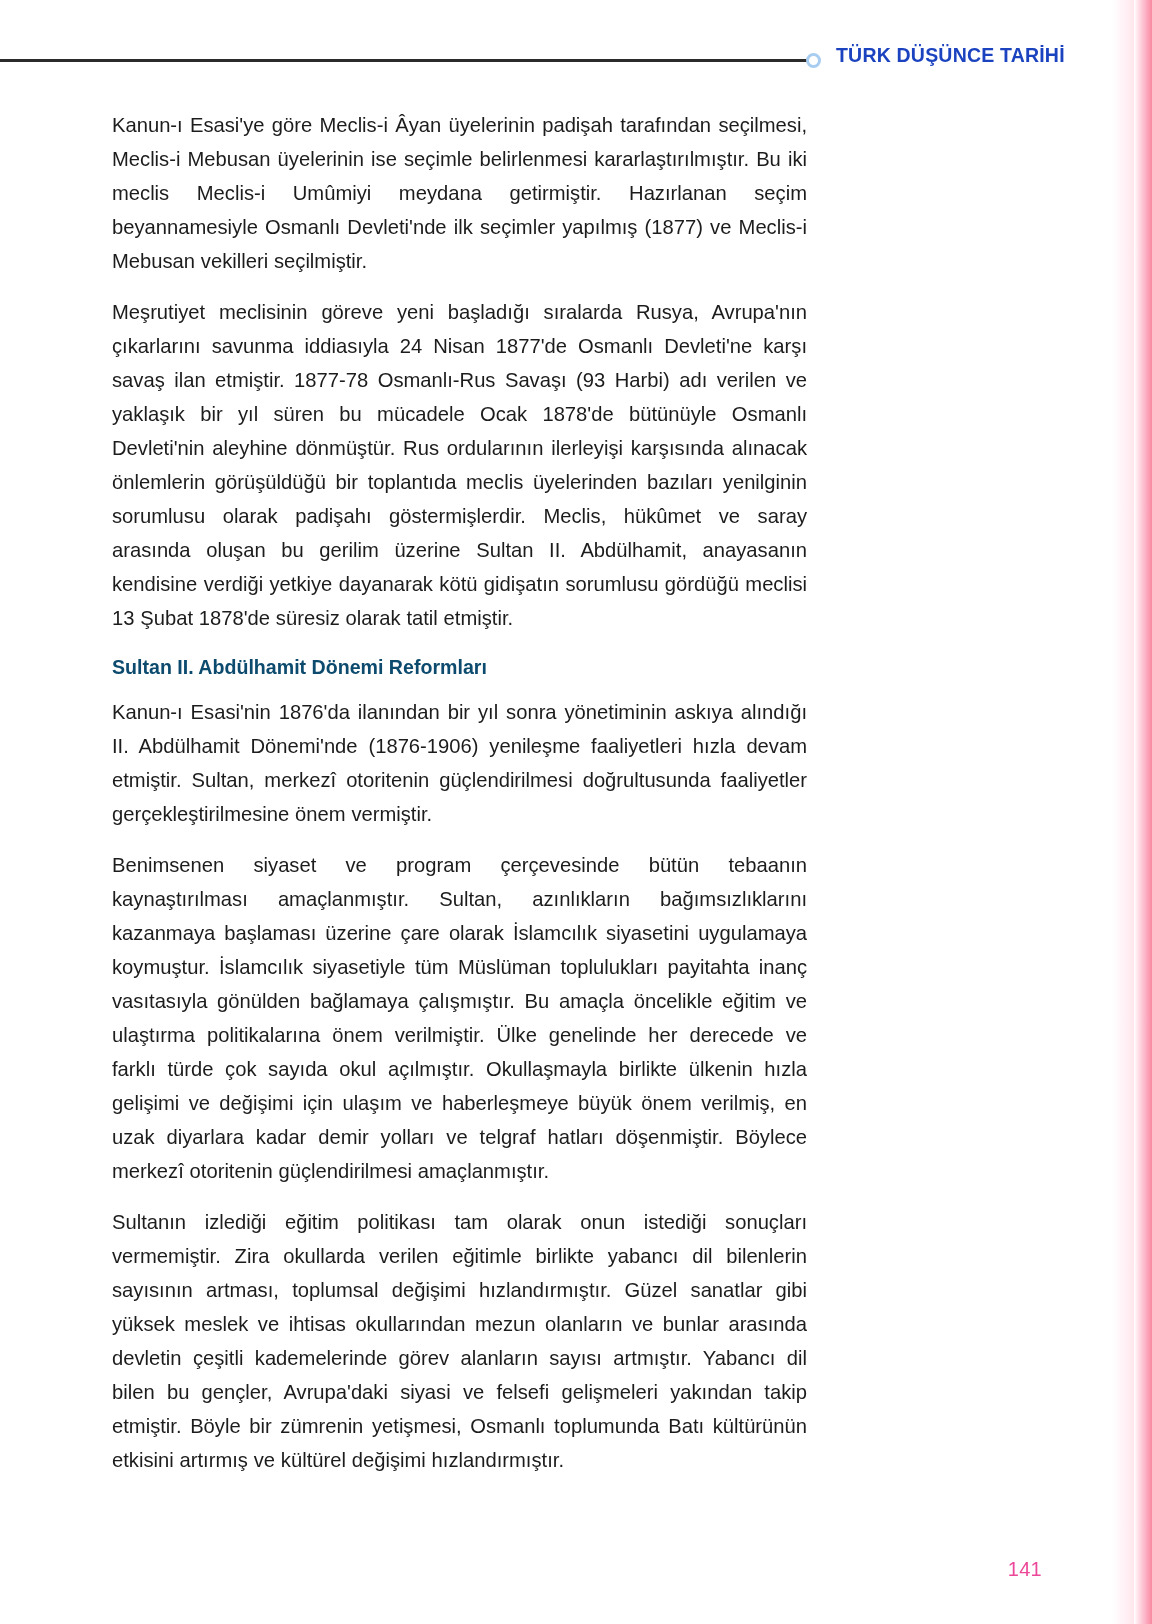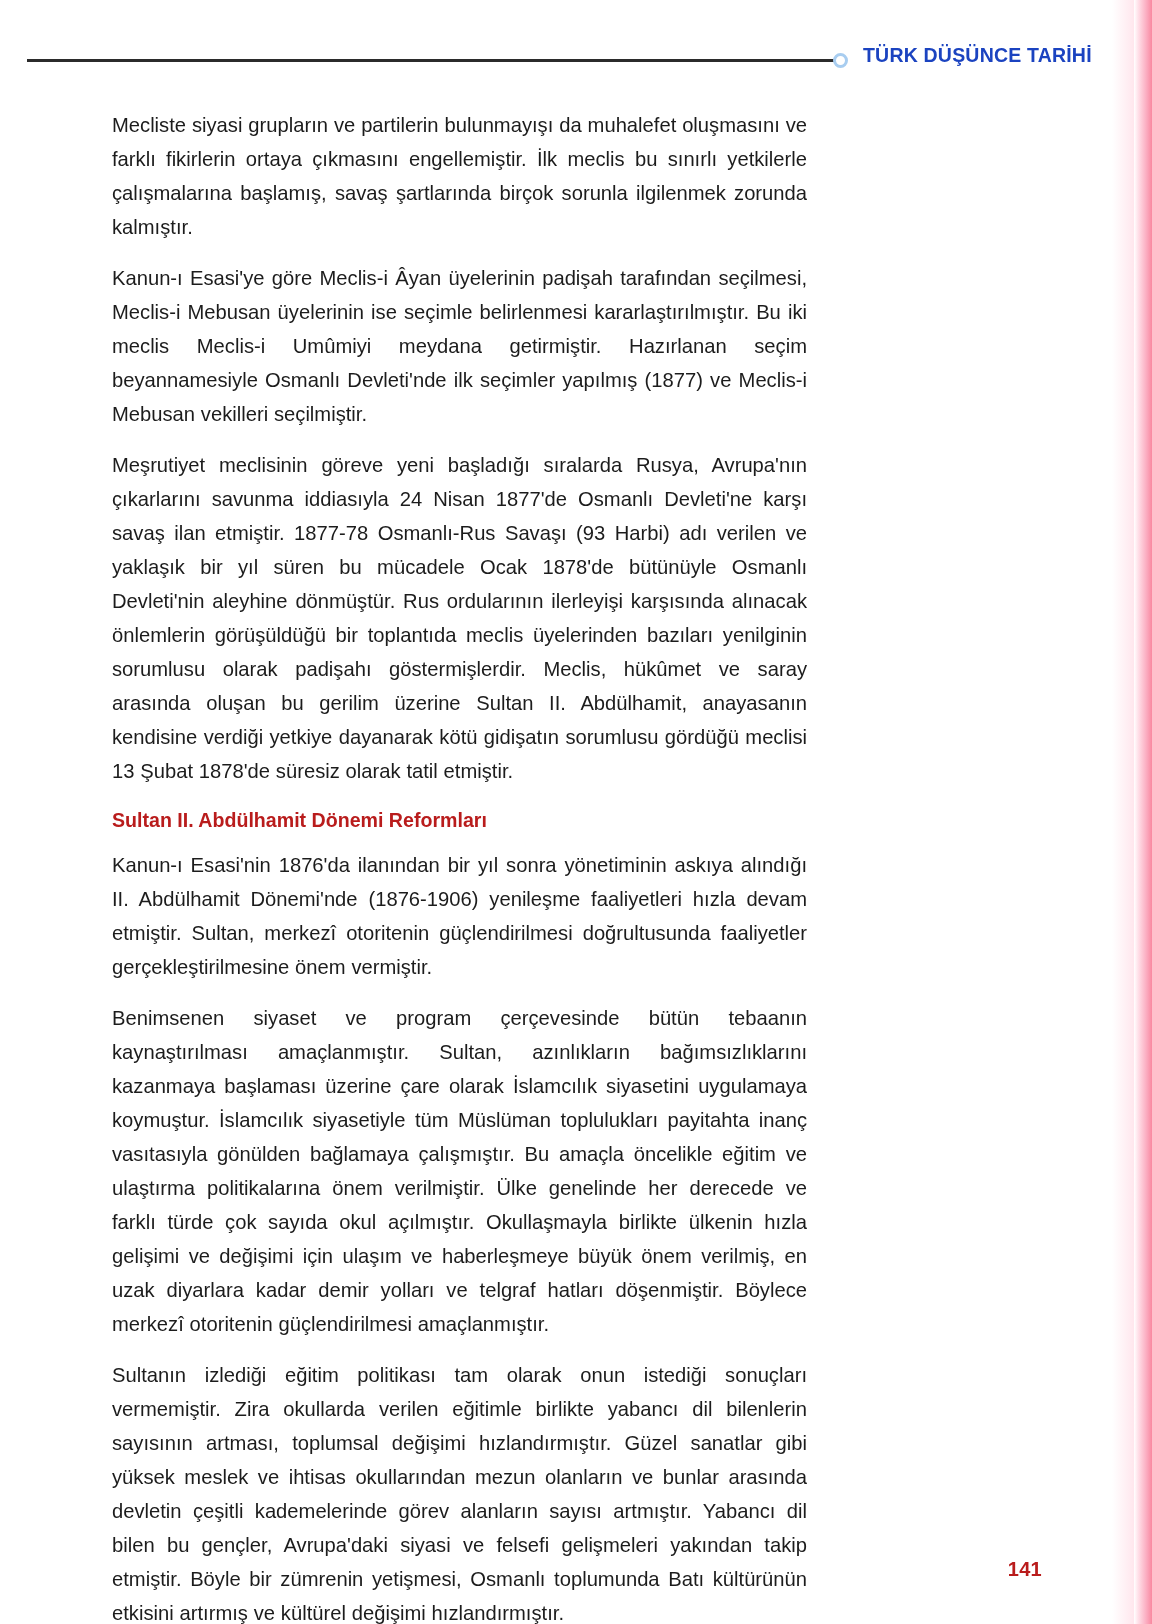--- a/index.html
+++ b/index.html
@@ -34,21 +34,20 @@
     background: linear-gradient(to right, rgba(255,255,255,0) 0%, rgba(255,226,234,0.85) 100%);
   }
 
   
   .header {
     position: absolute;
     top: 44px;
     left: 0;
     right: 0;
     height: 34px;
-    margin-left: 27px;
   }
   .header-rule {
     position: absolute;
     left: 0;
     top: 15px;
     width: 812px;
     height: 3px;
     background: #2b2b2b;
   }
   .header-dot {
@@ -91,49 +90,48 @@
     word-spacing: 0.2px;
   }
   p.body-para:last-child {
     margin-bottom: 0;
   }
   h2.section-heading {
     margin: 0 0 13px 0;
     font-size: 19.6px;
     line-height: 30px;
     font-weight: bold;
-    color: #b91c1c;
+    color: #0c4a6e;
     text-align: left;
   }
 
   
   .folio {
     position: absolute;
     right: 110px;
     bottom: 43px;
     font-size: 20px;
-    font-weight: bold;
-    color: #b91c1c;
+    font-weight: normal;
+    color: #ec4899;
     letter-spacing: 0.3px;
   }
 </style>
 </head>
 <body>
 
 <div class="page-edge-inner-fade"></div>
 <div class="page-edge-stripe"></div>
 
 <div class="header">
   <div class="header-rule"></div>
   <div class="header-dot"></div>
   <div class="header-title">TÜRK DÜŞÜNCE TARİHİ</div>
 </div>
 
 <div class="content">
-  <p class="body-para">Mecliste siyasi grupların ve partilerin bulunmayışı da muhalefet oluşmasını ve farklı fikirlerin ortaya çıkmasını engellemiştir. İlk meclis bu sınırlı yetkilerle çalışmalarına başlamış, savaş şartlarında birçok sorunla ilgilenmek zorunda kalmıştır.</p>
   <p class="body-para">Kanun-ı Esasi'ye göre Meclis-i Âyan üyelerinin padişah tarafından seçilmesi, Meclis-i Mebusan üyelerinin ise seçimle belirlenmesi kararlaştırılmıştır. Bu iki meclis Meclis-i Umûmiyi meydana getirmiştir. Hazırlanan seçim beyannamesiyle Osmanlı Devleti'nde ilk seçimler yapılmış (1877) ve Meclis-i Mebusan vekilleri seçilmiştir.</p>
   <p class="body-para">Meşrutiyet meclisinin göreve yeni başladığı sıralarda Rusya, Avrupa'nın çıkarlarını savunma iddiasıyla 24 Nisan 1877'de Osmanlı Devleti'ne karşı savaş ilan etmiştir. 1877-78 Osmanlı-Rus Savaşı (93 Harbi) adı verilen ve yaklaşık bir yıl süren bu mücadele Ocak 1878'de bütünüyle Osmanlı Devleti'nin aleyhine dönmüştür. Rus ordularının ilerleyişi karşısında alınacak önlemlerin görüşüldüğü bir toplantıda meclis üyelerinden bazıları yenilginin sorumlusu olarak padişahı göstermişlerdir. Meclis, hükûmet ve saray arasında oluşan bu gerilim üzerine Sultan II. Abdülhamit, anayasanın kendisine verdiği yetkiye dayanarak kötü gidişatın sorumlusu gördüğü meclisi 13 Şubat 1878'de süresiz olarak tatil etmiştir.</p>
   <h2 class="section-heading">Sultan II. Abdülhamit Dönemi Reformları</h2>
   <p class="body-para">Kanun-ı Esasi'nin 1876'da ilanından bir yıl sonra yönetiminin askıya alındığı II. Abdülhamit Dönemi'nde (1876-1906) yenileşme faaliyetleri hızla devam etmiştir. Sultan, merkezî otoritenin güçlendirilmesi doğrultusunda faaliyetler gerçekleştirilmesine önem vermiştir.</p>
   <p class="body-para">Benimsenen siyaset ve program çerçevesinde bütün tebaanın kaynaştırılması amaçlanmıştır. Sultan, azınlıkların bağımsızlıklarını kazanmaya başlaması üzerine çare olarak İslamcılık siyasetini uygulamaya koymuştur. İslamcılık siyasetiyle tüm Müslüman toplulukları payitahta inanç vasıtasıyla gönülden bağlamaya çalışmıştır. Bu amaçla öncelikle eğitim ve ulaştırma politikalarına önem verilmiştir. Ülke genelinde her derecede ve farklı türde çok sayıda okul açılmıştır. Okullaşmayla birlikte ülkenin hızla gelişimi ve değişimi için ulaşım ve haberleşmeye büyük önem verilmiş, en uzak diyarlara kadar demir yolları ve telgraf hatları döşenmiştir. Böylece merkezî otoritenin güçlendirilmesi amaçlanmıştır.</p>
   <p class="body-para">Sultanın izlediği eğitim politikası tam olarak onun istediği sonuçları vermemiştir. Zira okullarda verilen eğitimle birlikte yabancı dil bilenlerin sayısının artması, toplumsal değişimi hızlandırmıştır. Güzel sanatlar gibi yüksek meslek ve ihtisas okullarından mezun olanların ve bunlar arasında devletin çeşitli kademelerinde görev alanların sayısı artmıştır. Yabancı dil bilen bu gençler, Avrupa'daki siyasi ve felsefi gelişmeleri yakından takip etmiştir.  Böyle bir zümrenin yetişmesi, Osmanlı toplumunda Batı kültürünün etkisini artırmış ve kültürel değişimi hızlandırmıştır.</p>
 </div>
 
 <div class="folio">141</div>
 

